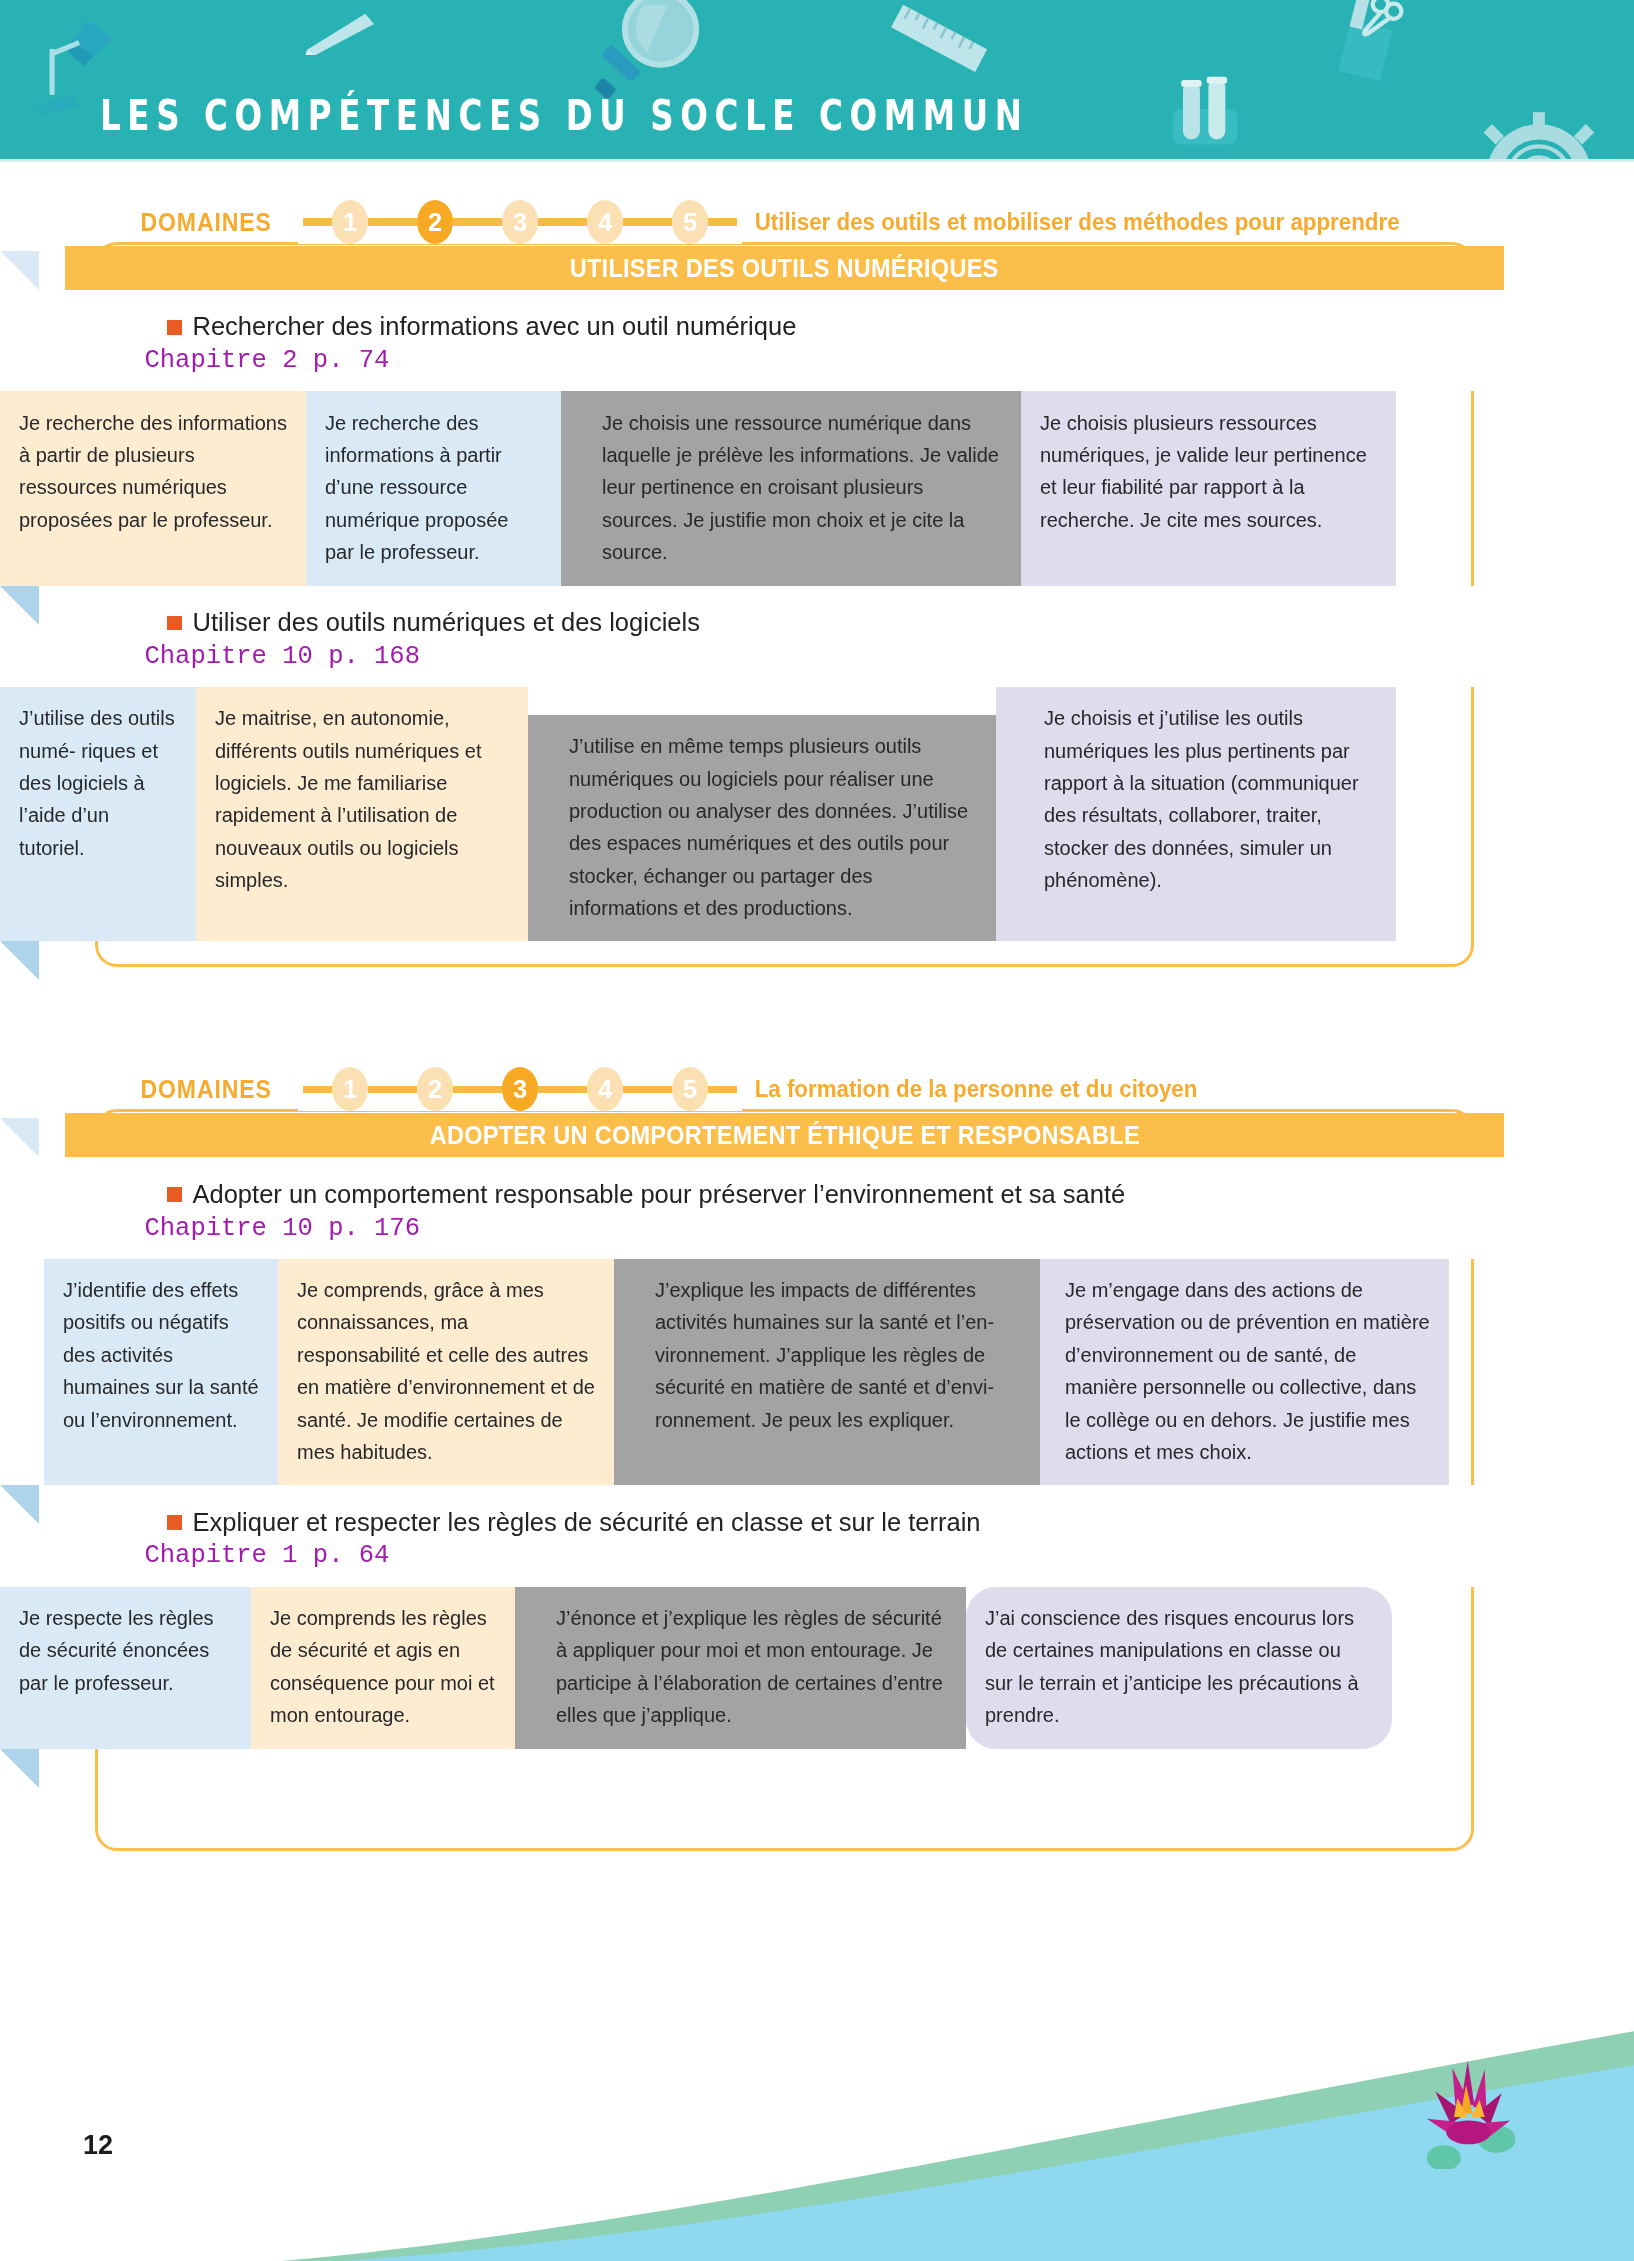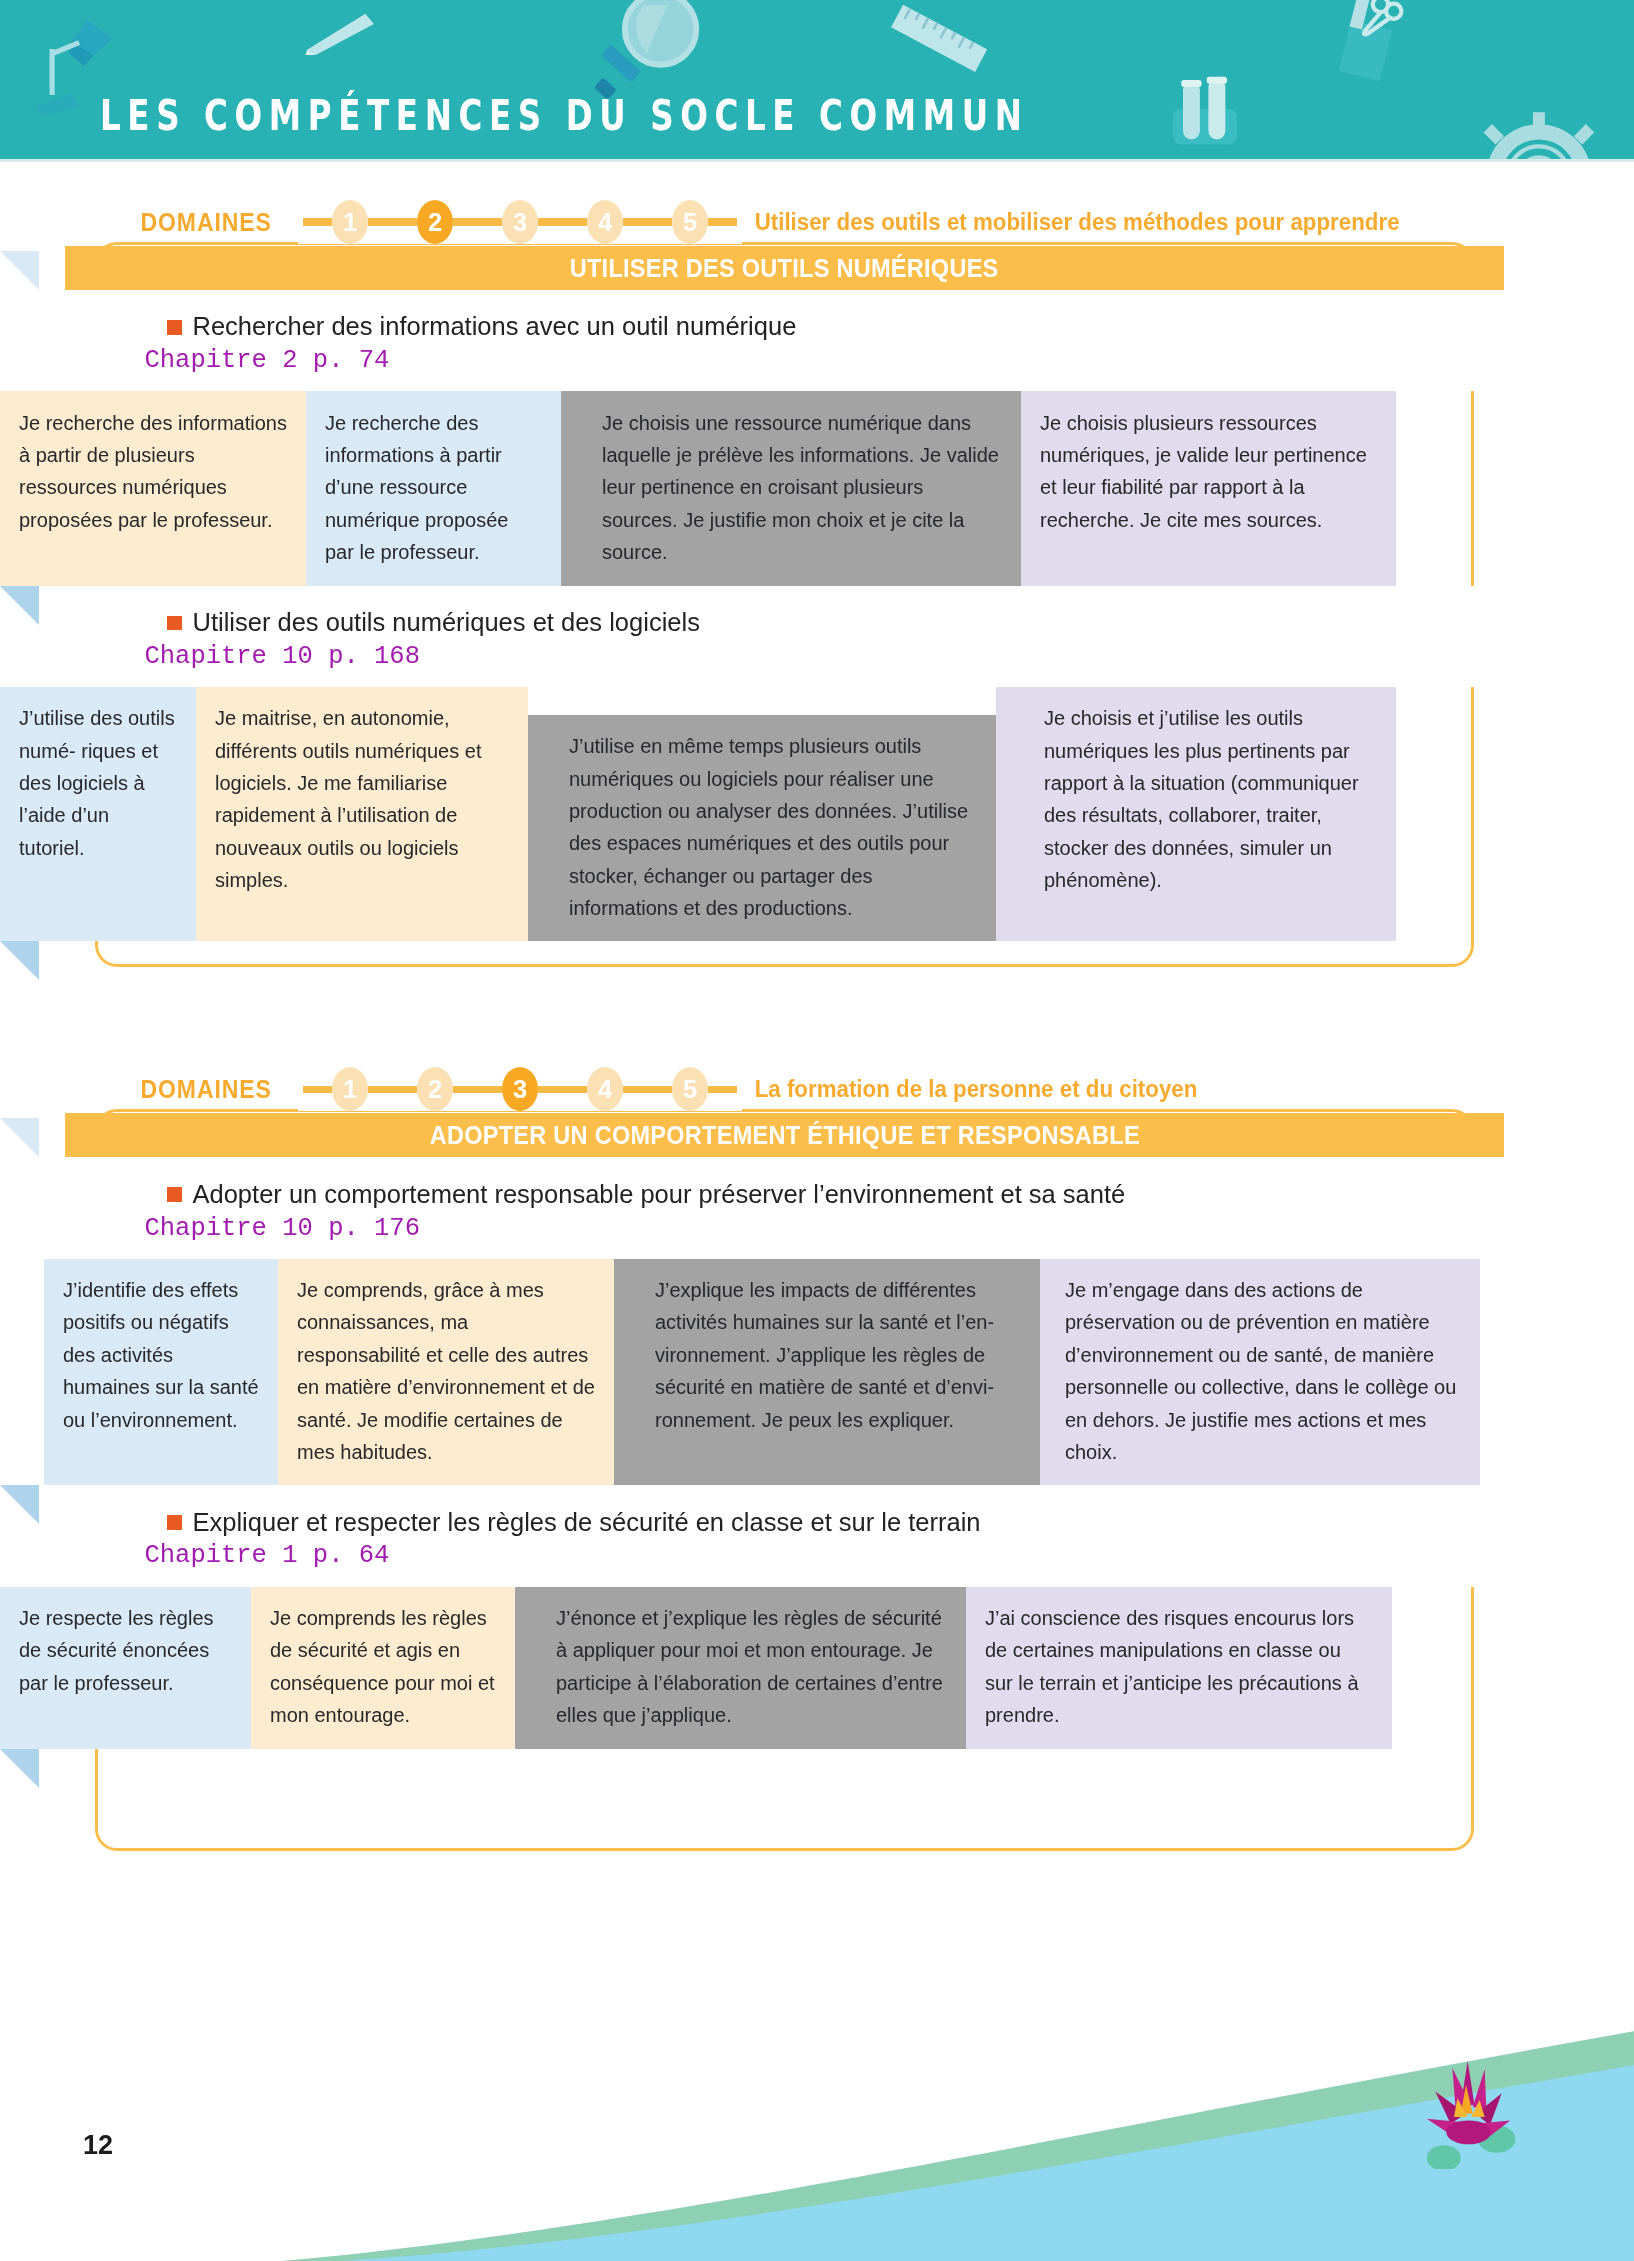--- a/index.html
+++ b/index.html
@@ -423,21 +423,21 @@
         <div class="comp-title">
           <span class="bullet"></span>
           <span>Adopter un comportement responsable pour préserver l’environnement et sa santé</span>
         </div>
         <div class="comp-chapter">Chapitre 10 p. 176</div>
       </div>
       <div class="levels">
         <div class="level l1" style="width:234px;margin-left:44px;">J’identifie des effets positifs ou négatifs des activités humaines sur la santé ou l’environnement.</div>
         <div class="level l2" style="width:336px;">Je comprends, grâce à mes connaissances, ma responsabilité et celle des autres en matière d’environnement et de santé. Je modifie certaines de mes habitudes.</div>
         <div class="level l3" style="width:426px;">J’explique les impacts de différentes activités humaines sur la santé et l’en- vironnement. J’applique les règles de sécurité en matière de santé et d’envi- ronnement. Je peux les expliquer.</div>
-        <div class="level l4" style="width:440px;padding-left:25px;">Je m’engage dans des actions de préservation ou de prévention en matière d’environnement ou de santé, de manière personnelle ou collective, dans le collège ou en dehors. Je justifie mes actions et mes choix.</div>
+        <div class="level l4" style="width:409px;padding-left:25px;">Je m’engage dans des actions de préservation ou de prévention en matière d’environnement ou de santé, de manière personnelle ou collective, dans le collège ou en dehors. Je justifie mes actions et mes choix.</div>
       </div>
       <svg class="fold" viewBox="0 0 46 46" style="top:-39px;">
         <path d="M0 0 L46 0 L46 46 Z" fill="#d9eaf6"></path>
       </svg>
     </div>
 
     <div class="competency" style="position:relative;">
       <svg class="fold" viewBox="0 0 46 46" style="top:0;">
         <path d="M0 0 L46 0 L46 46 Z" fill="#aed4ec"></path>
       </svg>
@@ -445,21 +445,21 @@
         <div class="comp-title">
           <span class="bullet"></span>
           <span>Expliquer et respecter les règles de sécurité en classe et sur le terrain</span>
         </div>
         <div class="comp-chapter">Chapitre 1 p. 64</div>
       </div>
       <div class="levels">
         <div class="level l1" style="width:251px;">Je respecte les règles de sécurité énoncées par le professeur.</div>
         <div class="level l2" style="width:264px;">Je comprends les règles de sécurité et agis en conséquence pour moi et mon entourage.</div>
         <div class="level l3" style="width:451px;">J’énonce et j’explique les règles de sécurité à appliquer pour moi et mon entourage. Je participe à l’élaboration de certaines d’entre elles que j’applique.</div>
-        <div class="level l4" style="width:426px;">J’ai conscience des risques encourus lors de certaines manipulations en classe ou sur le terrain et j’anticipe les précautions à prendre.</div>
+        <div class="level l4" style="width:426px;border-radius:30px;">J’ai conscience des risques encourus lors de certaines manipulations en classe ou sur le terrain et j’anticipe les précautions à prendre.</div>
       </div>
       <svg class="fold" viewBox="0 0 46 46" style="bottom:-39px;">
         <path d="M0 0 L46 0 L46 46 Z" fill="#aed4ec"></path>
       </svg>
     </div>
 
   </div>
 </div>
 
 <div class="page-number">12</div>

